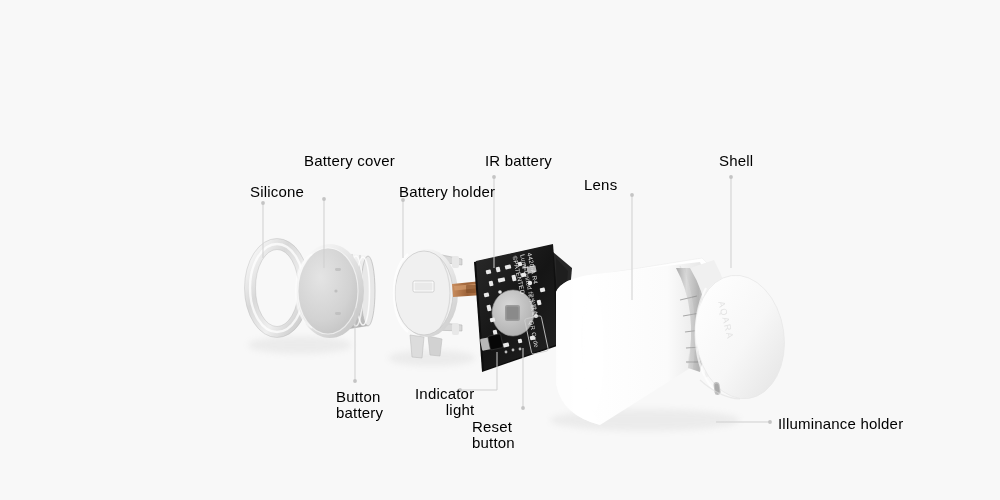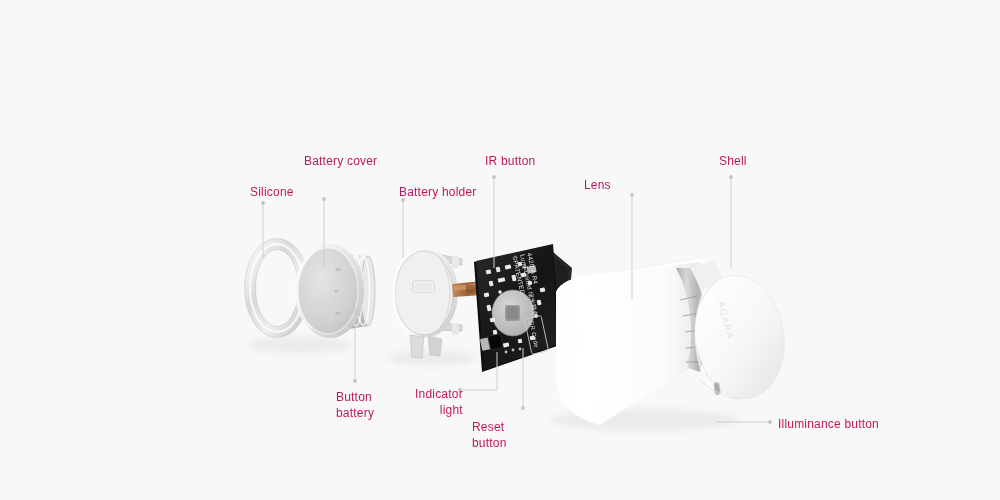--- a/index.html
+++ b/index.html
@@ -7,22 +7,22 @@
   body{
     width:1000px;height:500px;
     background:#f8f8f8;
     font-family:"Liberation Sans","DejaVu Sans",sans-serif;
     overflow:hidden;position:relative;
   }
   #stage{position:absolute;inset:0;}
   svg.layer{position:absolute;left:0;top:0;width:1000px;height:500px;}
   .callout-text{
     position:absolute;
-    color:#be185d;
-    font-size:12px;
+    color:#000000;
+    font-size:15px;
     line-height:16px;
     letter-spacing:.2px;
     white-space:pre-line;
     font-family:"Liberation Sans","DejaVu Sans",sans-serif;
   }
   .pcb-silk{
     position:absolute;
     color:#e8e8e8;
     font-size:6.2px;
     line-height:7.4px;
@@ -312,30 +312,30 @@
       <circle cx="355" cy="381" r="1.9"></circle>
       <circle cx="460" cy="390" r="1.9"></circle>
       <circle cx="523" cy="408" r="1.9"></circle>
       <circle cx="770" cy="422" r="1.9"></circle>
     </g>
   </svg>
 
   <div class="callout-text" style="left:250px;top:177px;margin-top:7px;">Silicone</div>
   <div class="callout-text" style="left:304px;top:153px;">Battery cover</div>
   <div class="callout-text" style="left:383px;top:184px;margin-left:16px;">Battery holder</div>
-  <div class="callout-text" style="left:485px;top:153px;">IR button</div>
+  <div class="callout-text" style="left:485px;top:153px;">IR battery</div>
   <div class="callout-text" style="left:584px;top:177px;">Lens</div>
   <div class="callout-text" style="left:719px;top:153px;">Shell</div>
   <div class="callout-text" style="left:336px;top:389px;">Button
 battery</div>
   <div class="callout-text" style="left:415px;top:386px;text-align:right;">Indicator
 light</div>
   <div class="callout-text" style="left:472px;top:419px;">Reset
 button</div>
-  <div class="callout-text" style="left:778px;top:416px;">Illuminance button</div>
+  <div class="callout-text" style="left:778px;top:416px;">Illuminance holder</div>
 
   <div class="pcb-silk" style="left:533px;top:252px;transform:rotate(78deg);transform-origin:0 0;">4420-A R4
 Lumi United 绿米联创
 ©PATENTED</div>
 
   <div class="qr-label" style="left:534px;top:320px;transform:rotate(78deg);transform-origin:0 0;">QR Code</div>
 
   <div class="brand" style="left:726px;top:300px;transform:rotate(76deg);transform-origin:0 0;">AQARA</div>
 
 </div>

